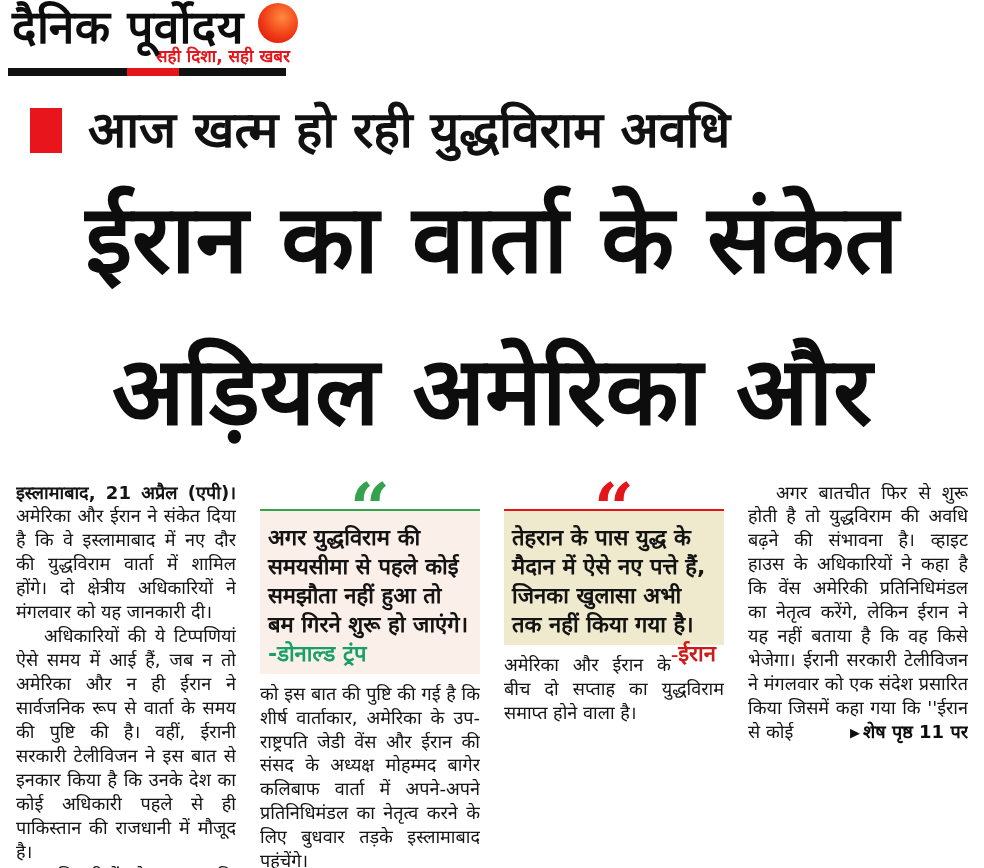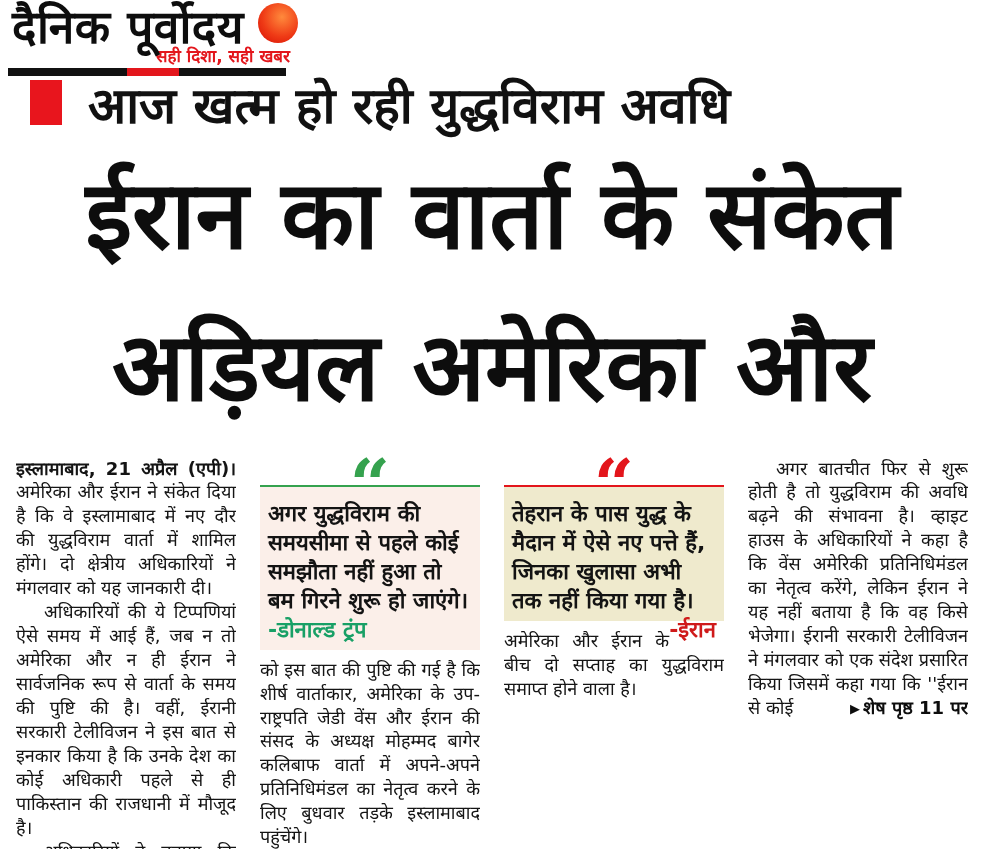--- a/index.html
+++ b/index.html
@@ -34,21 +34,21 @@
   .masthead-rule {
     position: relative; width: 278px; height: 8px;
     background: #111111; margin: 3px 0 0 -4px;
   }
   .masthead-rule-badge {
     position: absolute; left: 119px; top: 0px;
     width: 52px; height: 8px; background: #e3161c;
   }
 
   
-  .kicker { display: flex; margin: 4px 0 0 30px; }
+  .kicker { display: flex; align-items: center; margin: 28px 0 0 30px; }
   .kicker-bullet { width: 32px; height: 45px; background: #e8151d; flex: 0 0 auto; }
   .kicker-text {
     margin-left: 26px; font-size: 50px; font-weight: bold;
     color: #111; line-height: 1.05; white-space: nowrap;
   }
 
   
   .headline { text-align: center; font-weight: bold; color: #0d0d0d; margin-top: 6px; }
   .headline .hl-line { font-size: 95px; line-height: 152px; white-space: nowrap; }
 
@@ -74,21 +74,21 @@
   .quote-glyph {
     position: absolute; top: -27px; left: 50%; transform: translateX(-50%);
     font-family: "DejaVu Serif", serif; font-weight: bold;
     font-size: 70px; line-height: 0.72; z-index: 1;
   }
   .quote-green .quote-glyph { color: #35a24e; }
   .quote-red   .quote-glyph { color: #e3151b; }
   .quote-text { font-size: 22px; font-weight: bold; line-height: 1.32; color: #131313; text-align: left; }
   .quote-attr { font-weight: bold; white-space: nowrap; }
   .quote-green .quote-attr { color: #18a066; }
-  .quote-red   .quote-attr { color: #cf1a1a; float: right; }
+  .quote-red   .quote-attr { color: #cf1a1a; float: right; font-family: Liberation Serif, serif; }
 
   
   .jump { float: right; font-weight: bold; color: #0d0d0d; white-space: nowrap; }
   .jump .tri { font-size: 13px; vertical-align: 1px; margin-right: 3px; }
 </style>
 </head>
 <body>
 
 <div class="page">
 

